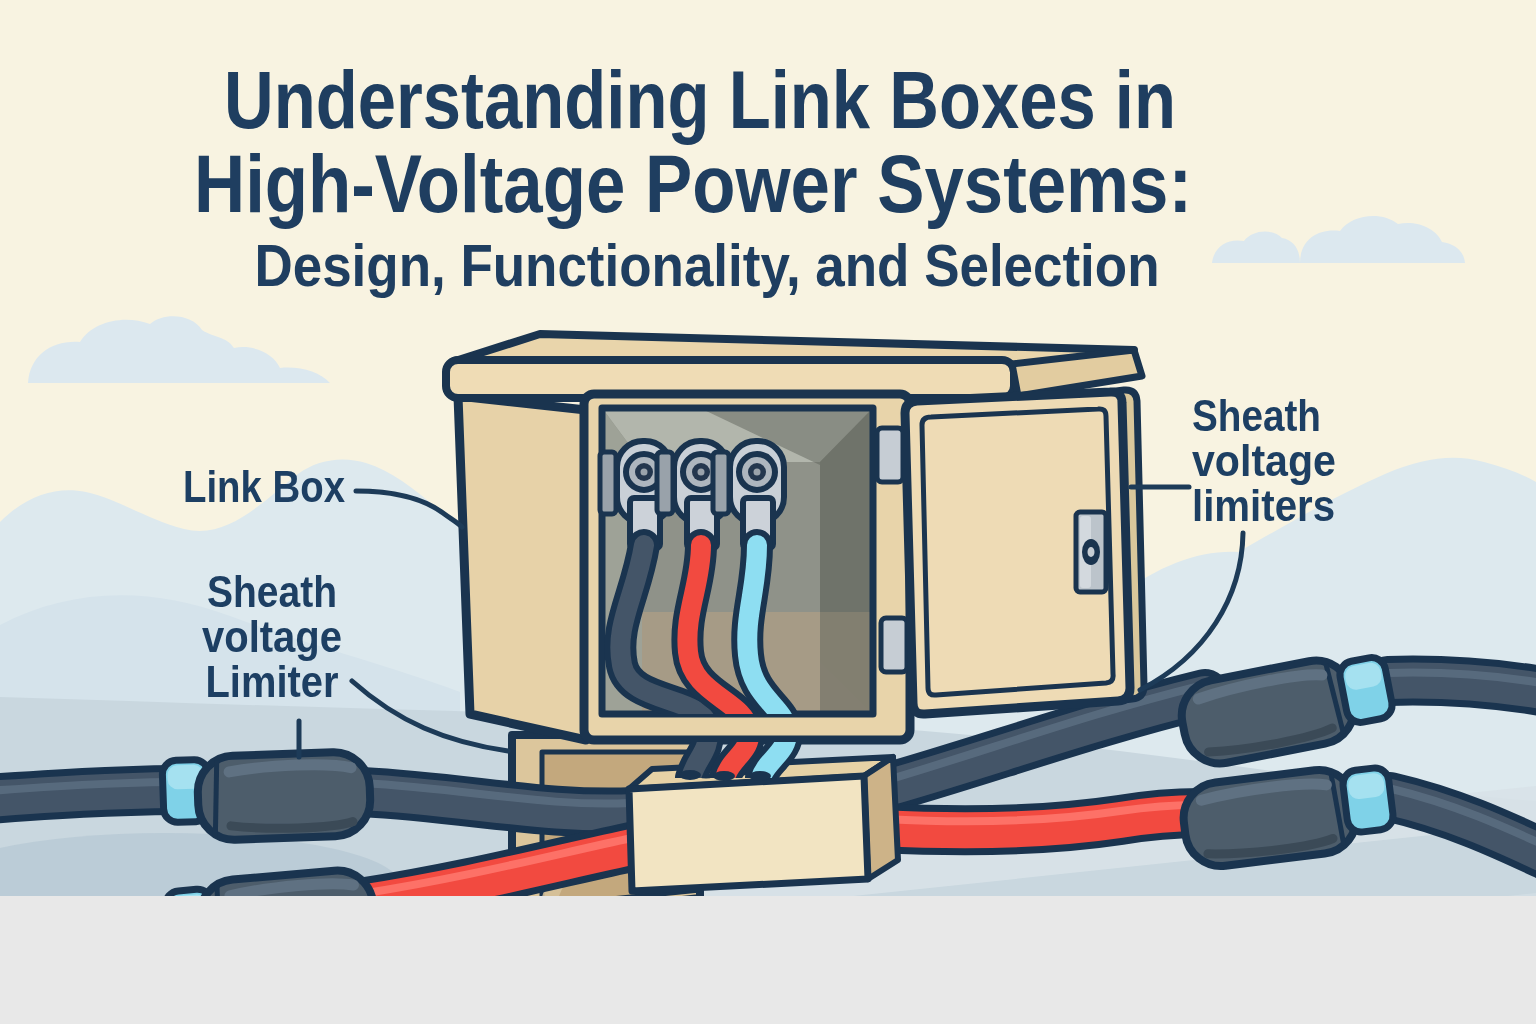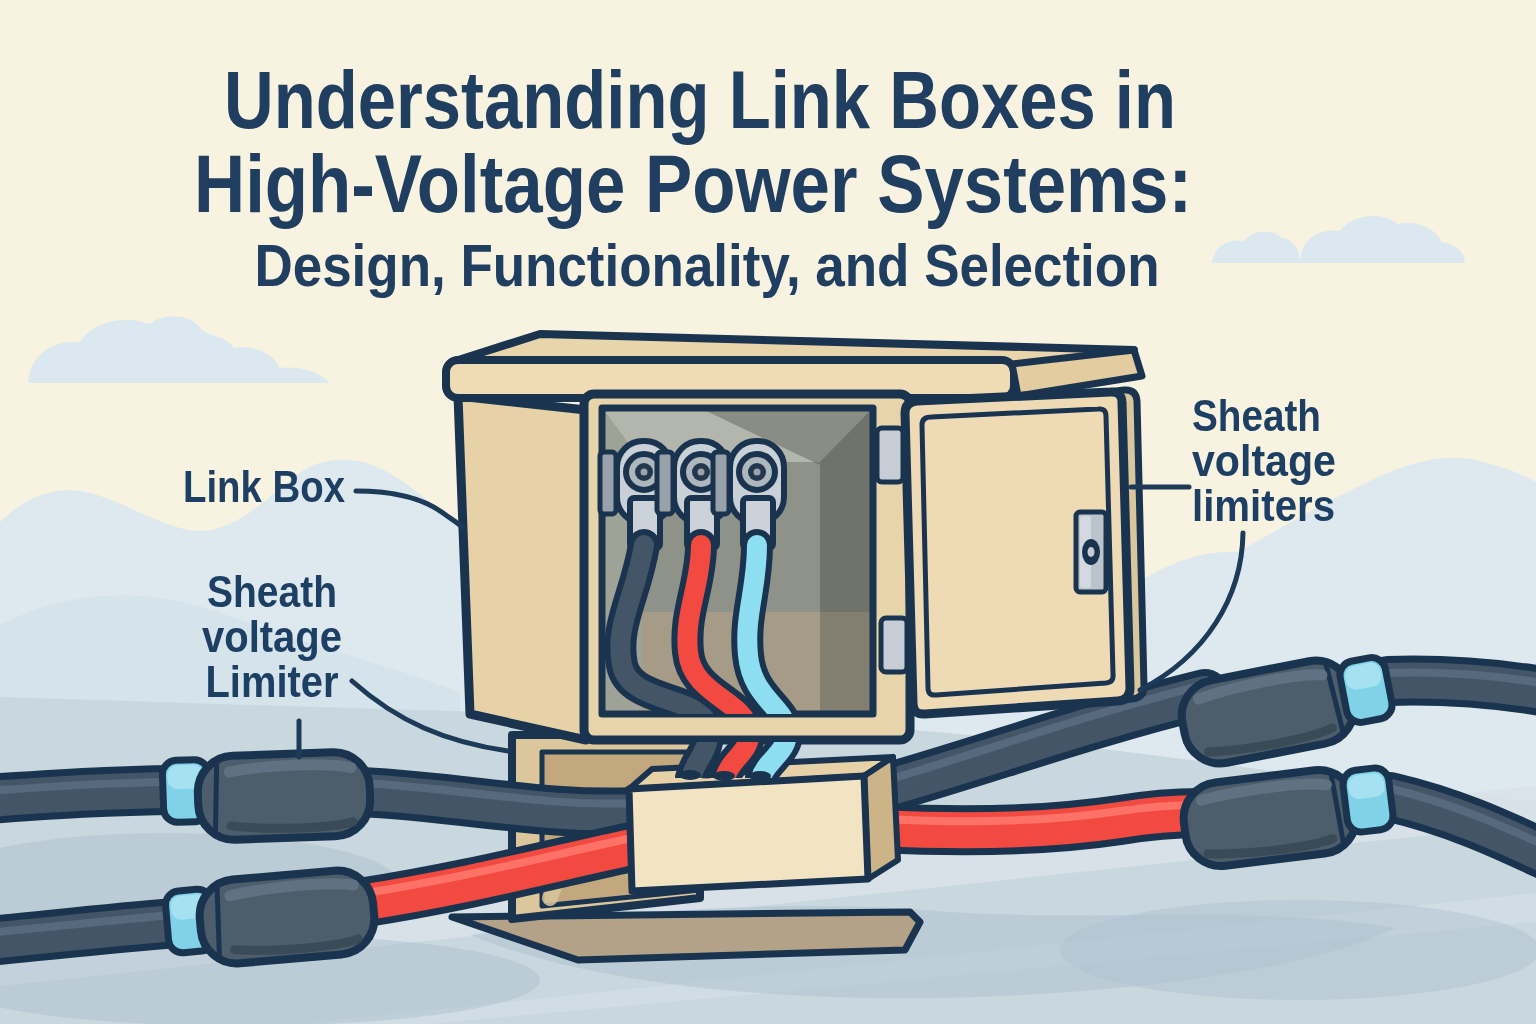--- a/index.html
+++ b/index.html
@@ -1,16 +1,16 @@
 <!DOCTYPE html>
 <html><head>
 <meta charset="utf-8">
 <style>
   html,body{margin:0;padding:0;background:#e8e8e8;}
-  .stage{position:relative;width:1536px;height:1024px;overflow:hidden;background:#f8f3e1;}
+  .stage{position:relative;width:1536px;height:896px;overflow:hidden;background:#f8f3e1;}
   svg{display:block;}
   text{font-family:"Liberation Sans", sans-serif;font-weight:bold;}
   .title-line{fill:#1f3e60;}
   .label-line{fill:#1d3f63;}
 </style>
 </head>
 <body>
 
 <div class="stage">
 <svg width="1536" height="1024" viewBox="0 0 1536 1024">

